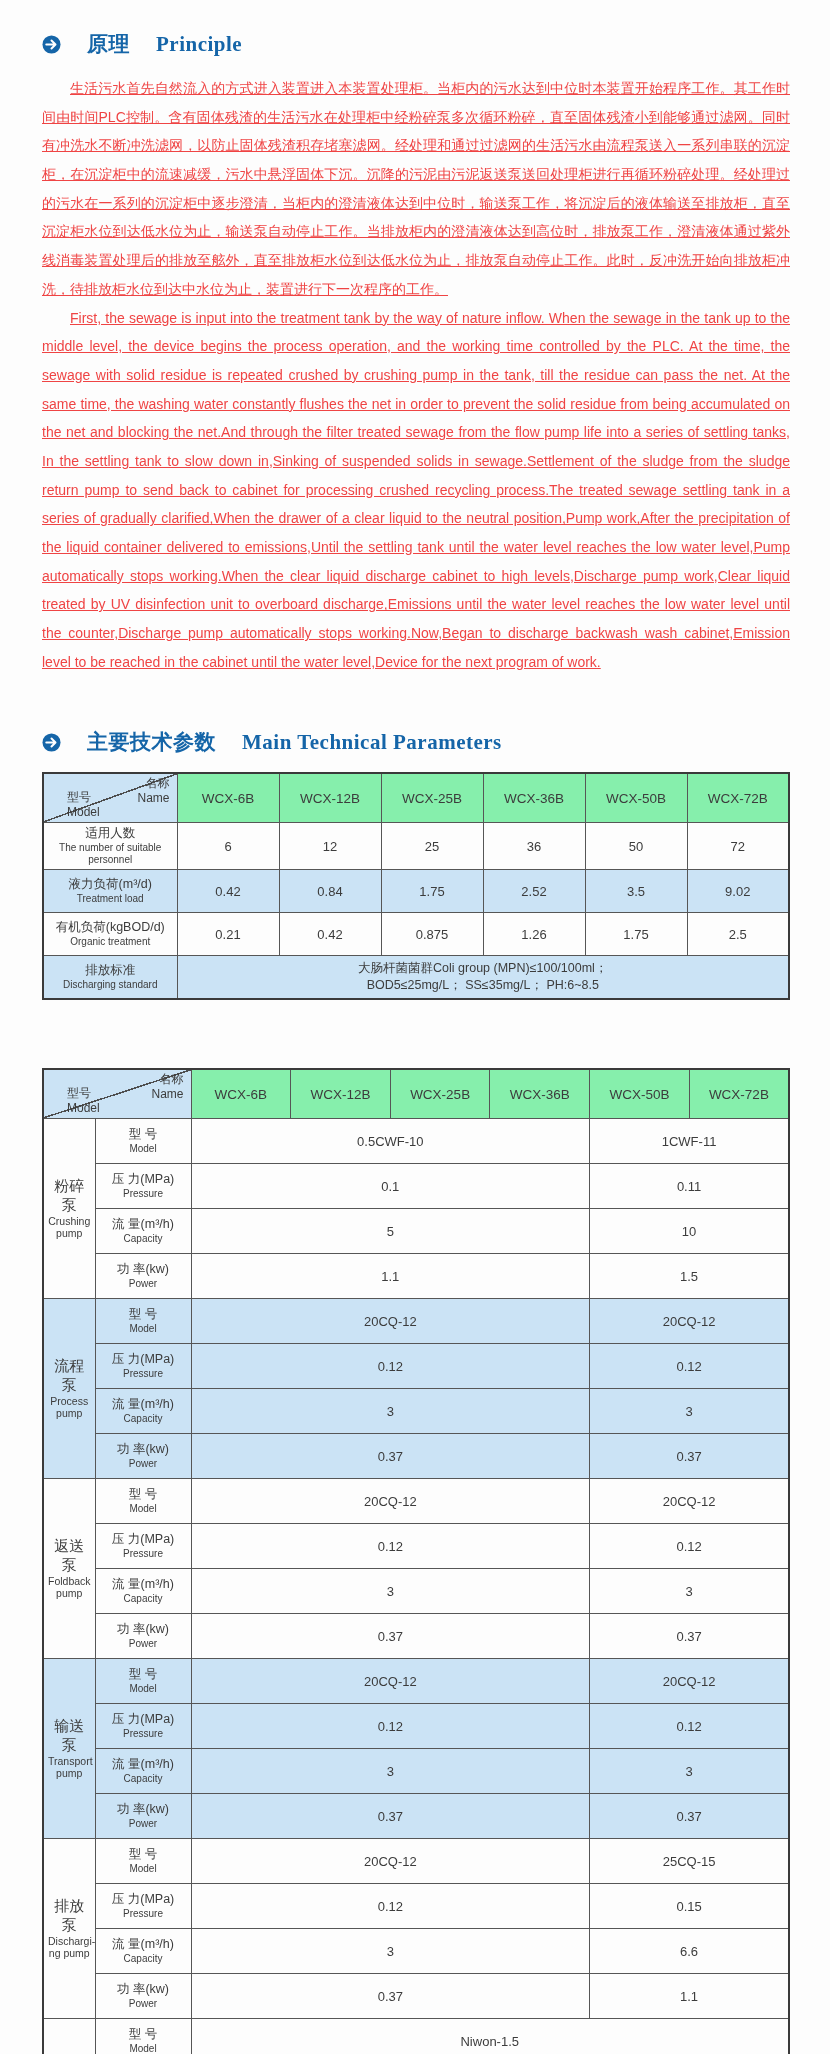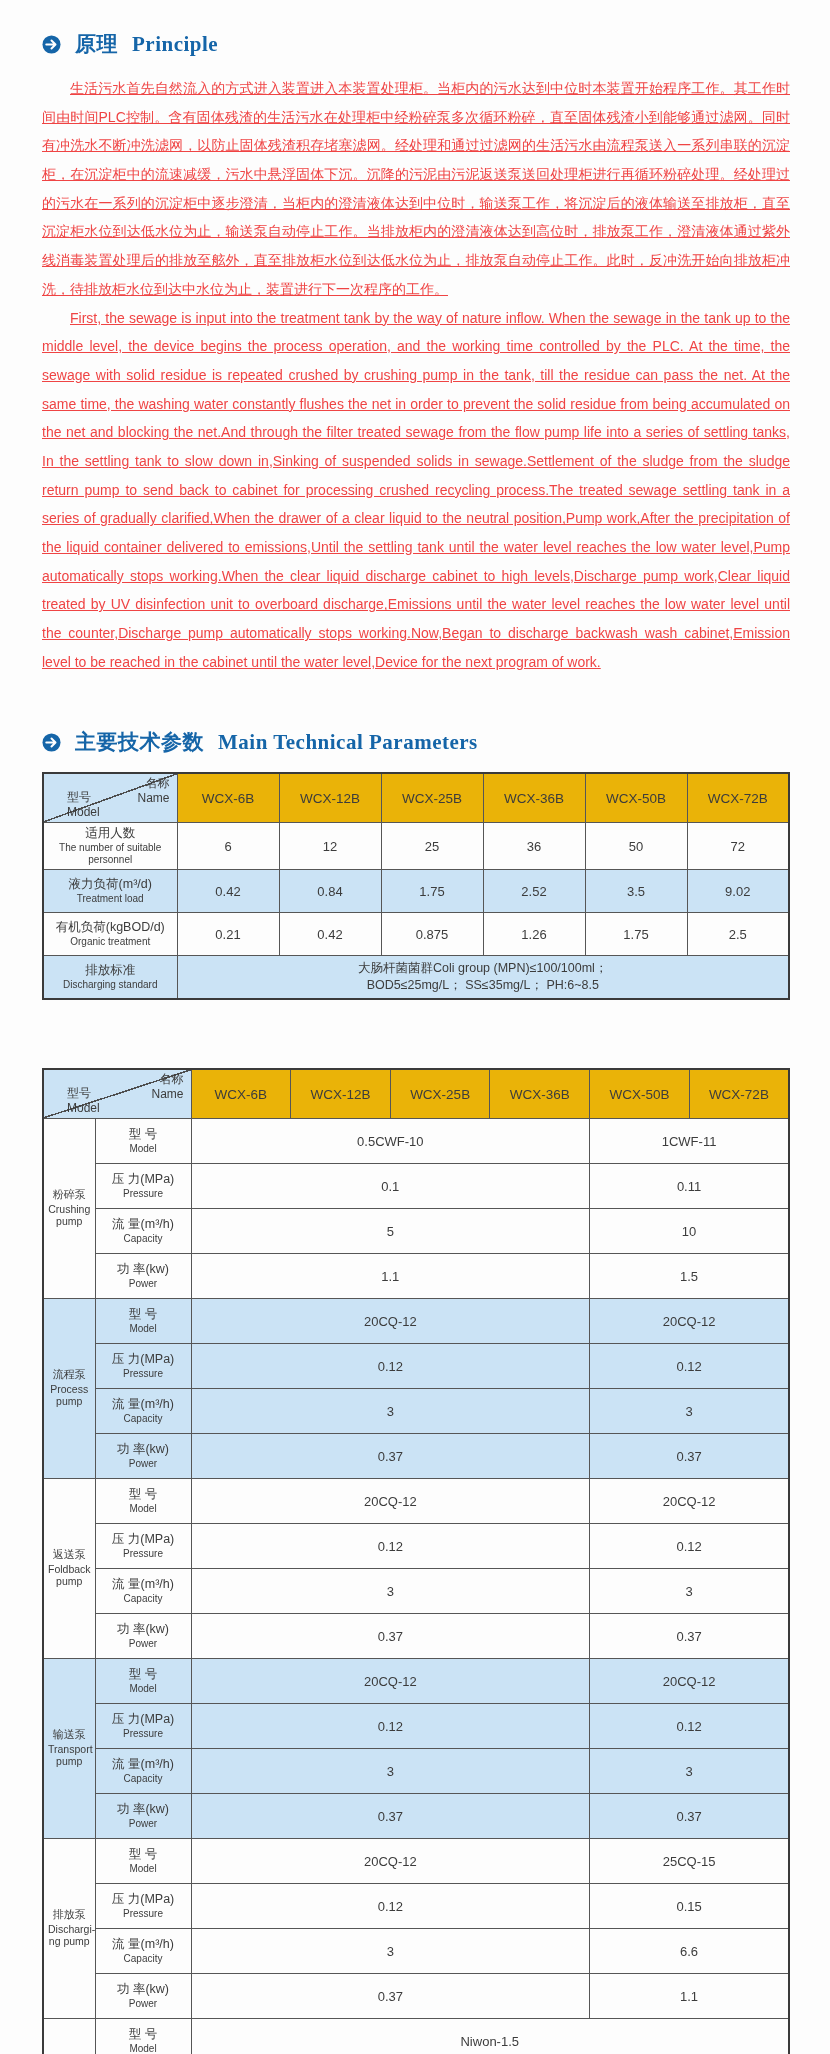--- a/index.html
+++ b/index.html
@@ -5,21 +5,21 @@
   html,body { margin:0; padding:0; background:#ffffff; }
   .page {
     width:830px; min-height:2054px; box-sizing:border-box;
     padding:30px 40px 40px 42px;
     background:#fdfdfd;
     font-family:"Liberation Sans","DejaVu Sans",sans-serif;
     color:#3d3d3d;
   }
   
   .section-heading{
-    display:flex; align-items:center; gap:14px;
+    display:flex; align-items:center; gap:26px;
     color:#1565a8; margin:0 0 16px 0;
   }
   .section-heading .bullet{ width:19px; height:19px; flex:0 0 auto; display:inline-block; }
   .section-heading .h-txt{
     font-family:"Liberation Serif","DejaVu Serif",serif;
     font-weight:bold; font-size:21px; letter-spacing:0.5px;
   }
   .mt1{ margin-top:0; }
   .mt2{ margin-top:52px;text-align:right; }
   
@@ -33,30 +33,30 @@
     border:2px solid #3a3a3a; margin:0;
   }
   .t1{ margin-top:14px; }
   .t2{ margin-top:68px; }
   th,td{
     border:1px solid #565656; text-align:center; vertical-align:middle;
     padding:3px 4px; font-weight:normal; color:#3c3c3c;
     overflow:hidden;
   }
   tr.bg > th, tr.bg > td, th.bgc{ background:#cbe3f5; }
-  .mh{ background:#eab308; font-size:13.5px; height:42px; }
+  .mh{ background:#86efac; font-size:13.5px; height:42px; }
   .cn{ display:block; font-size:12.5px; line-height:1.25; }
   .en{ display:block; font-size:10px; line-height:1.2; }
   .val{ font-size:13px; }
   .t1 td.val{ height:36px; }
   .t1 th.lbl{ height:36px; }
   .t2 td.val{ height:38px; }
   .t2 th.lbl{ height:38px; }
   .line{ display:block; font-size:12.5px; line-height:1.4; }
-  .grp .cn{ font-size:11px;font-family:Liberation Mono, monospace; }
+  .grp .cn{ font-size:15px; }
   .grp .en{ font-size:10.5px; }
   
   .corner{
     position:relative; height:46px; padding:0;
     background-color:#cbe3f5;
     background-image:linear-gradient(to bottom right,
       transparent calc(50% - 1px), #4e4e4e calc(50% - 1px),
       #4e4e4e calc(50% + 0.5px), transparent calc(50% + 0.5px));
   }
   .corner .c-tr{ position:absolute; top:2px; right:7px; text-align:right; }

